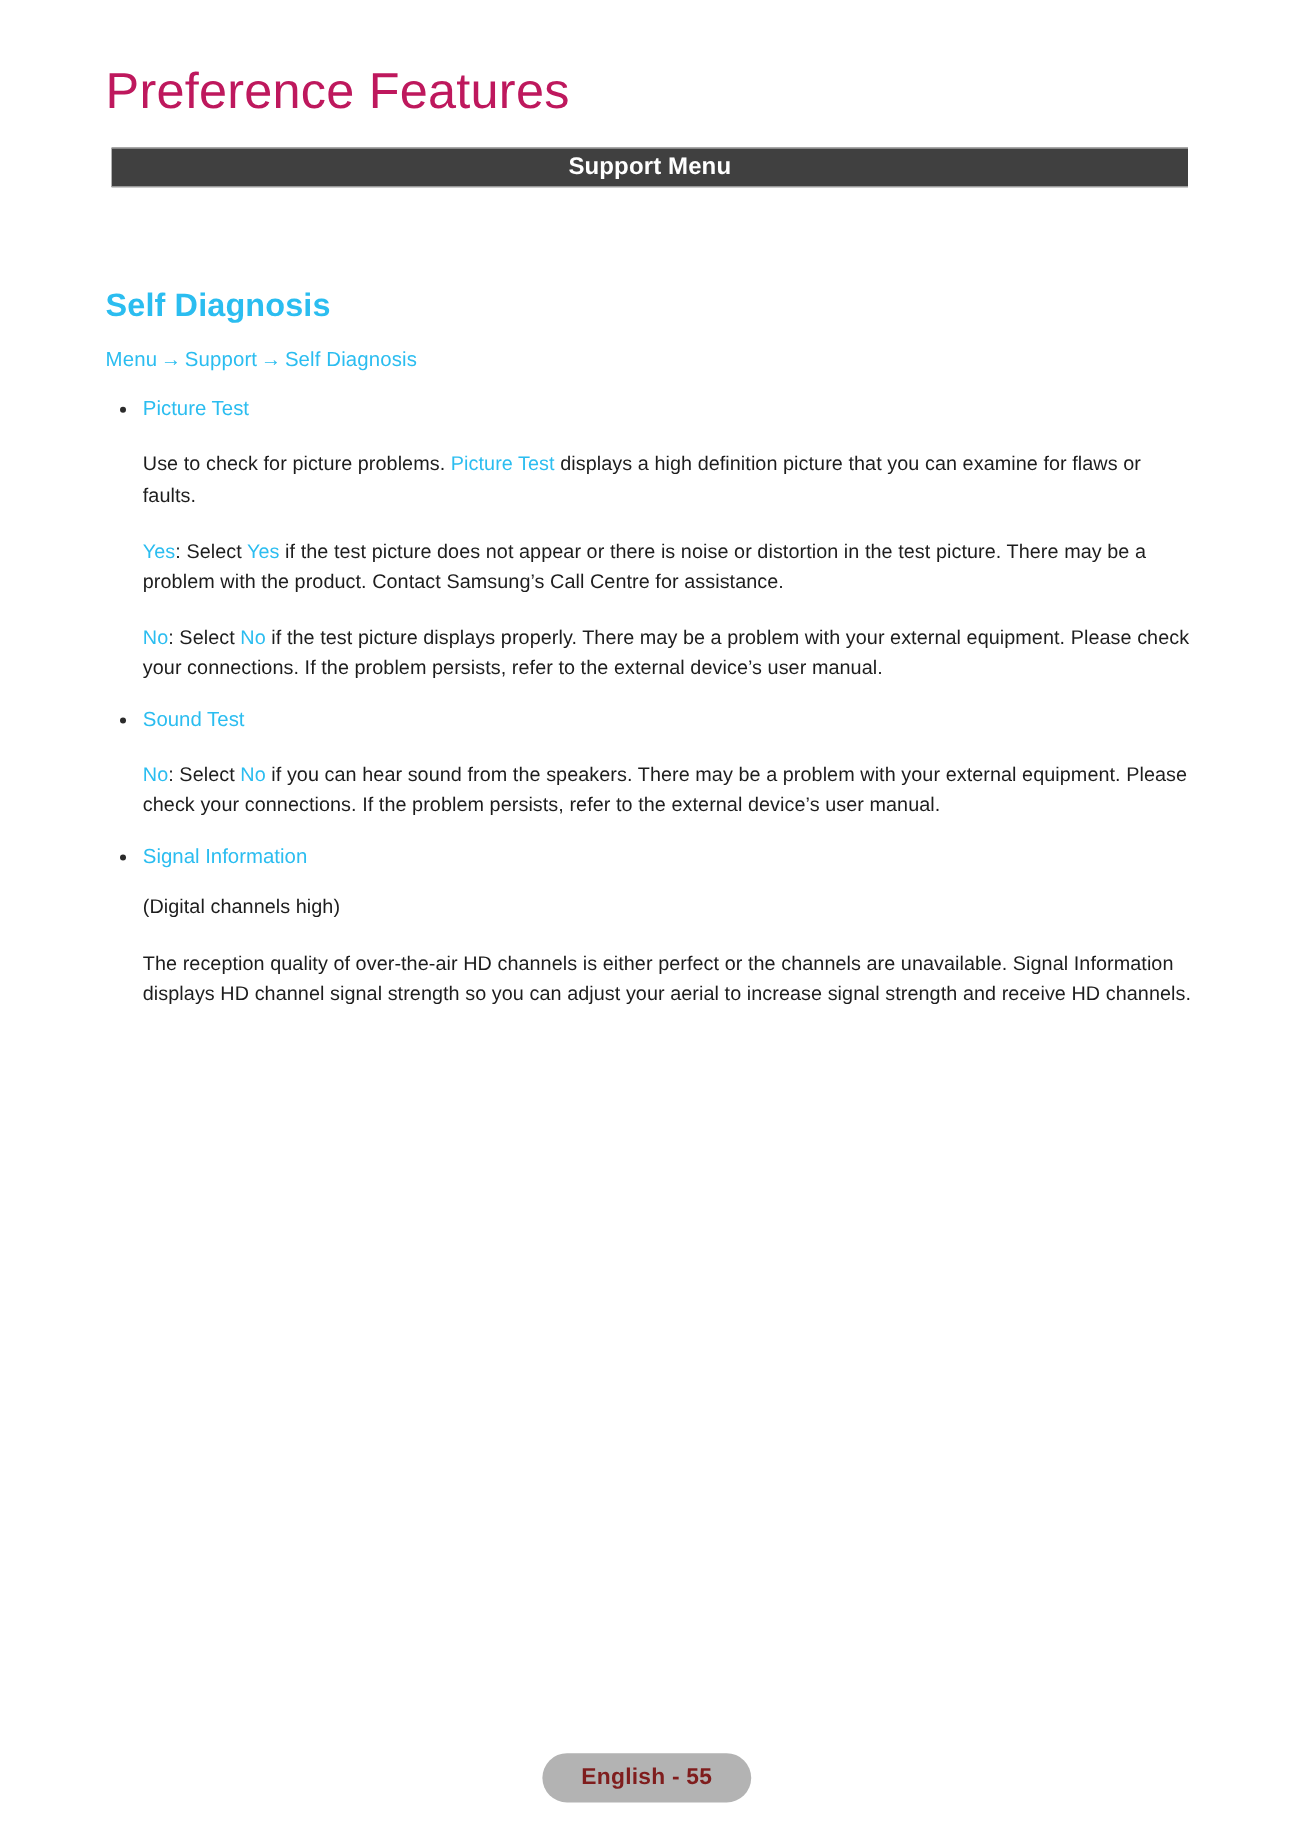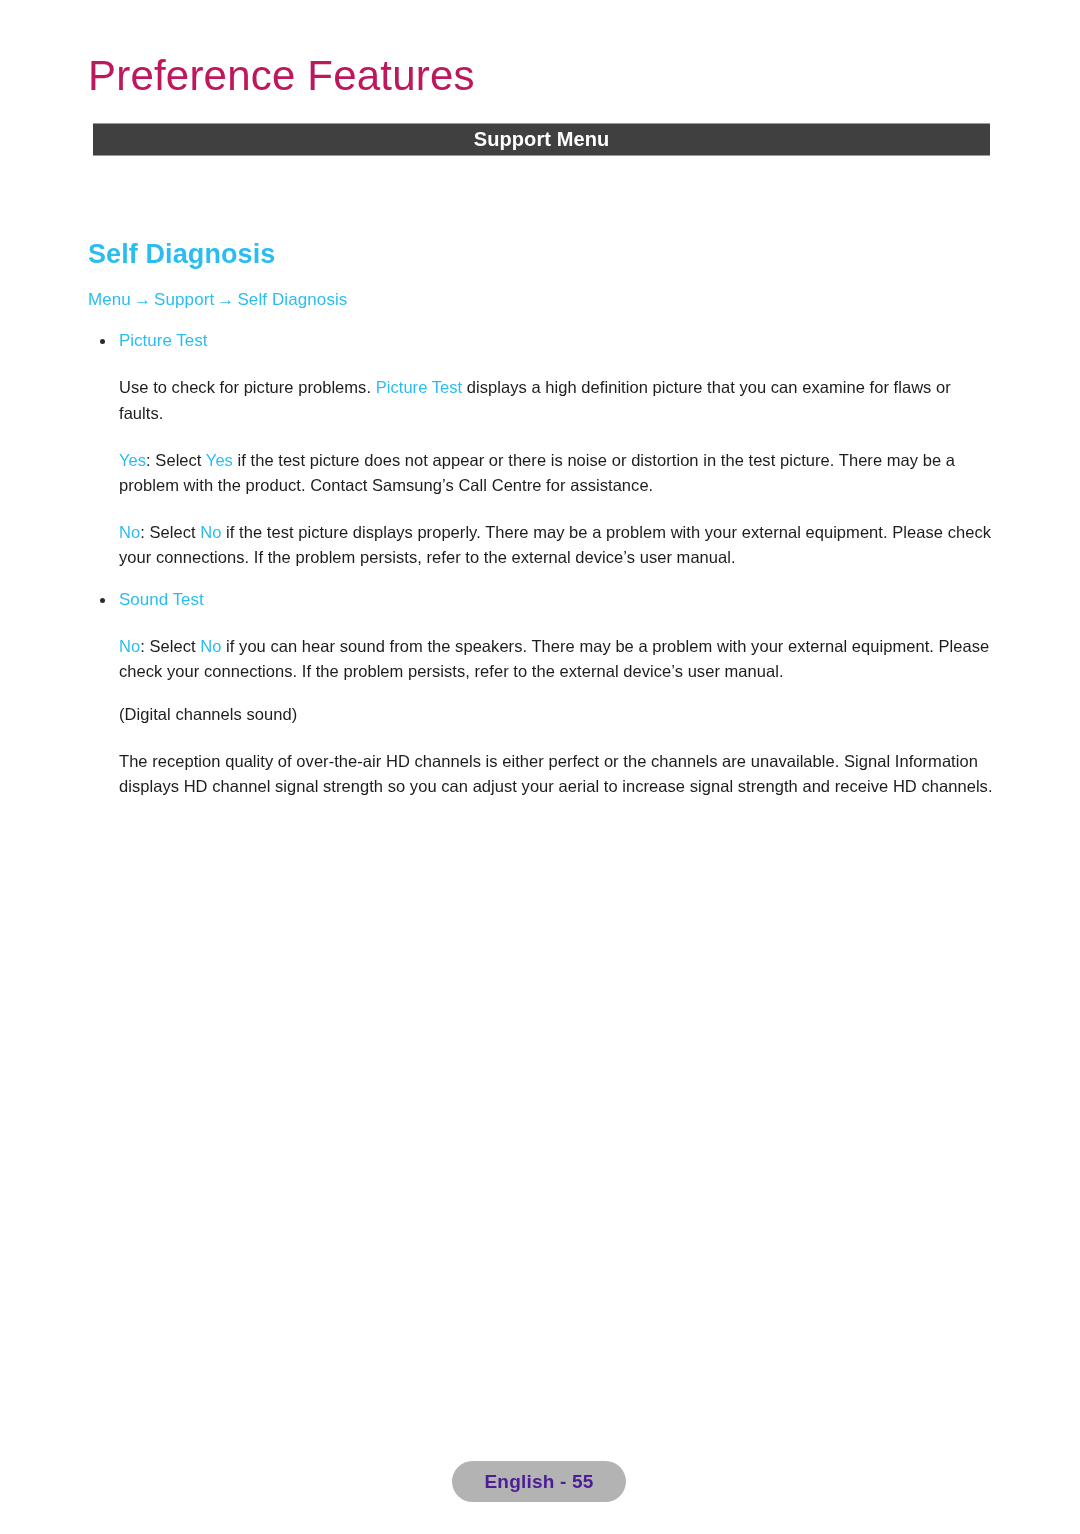--- a/index.html
+++ b/index.html
@@ -126,21 +126,21 @@
     height: 41px;
     background: #b3b3b3;
     border-radius: 21px;
     display: flex;
     align-items: center;
     justify-content: center;
   }
   .footer-pill-label {
     font-size: 19px;
     font-weight: bold;
-    color: #4c1d95;
+    color: #7f1d1d;
     letter-spacing: 0.2px;
   }
 </style>
 </head>
 <body>
 
 <div class="page-title">Preference Features</div>
 
 <div class="section-band">
   <span class="section-band-label">Support Menu</span>
@@ -167,22 +167,26 @@
 
   <div class="bullet-item">
     <span class="dot"></span>
     <span>Sound Test</span>
   </div>
 
 
 
   <p class="body"><span class="hl">No</span><span>: Select </span><span class="hl">No</span><span> if you can hear sound from the speakers. There may be a problem with your external equipment. Please check your connections. If the problem persists, refer to the external device’s user manual.</span></p>
 
+  <div class="bullet-item">
+    <span class="dot"></span>
+    <span>Signal Information</span>
+  </div>
 
-  <p class="body tight">(Digital channels sound)</p>
+  <p class="body tight">(Digital channels high)</p>
 
   <p class="body">The reception quality of over-the-air HD channels is either perfect or the channels are unavailable. Signal Information displays HD channel signal strength so you can adjust your aerial to increase signal strength and receive HD channels.</p>
 
 </div>
 
 <div class="footer-pill">
   <span class="footer-pill-label">English - 55</span>
 </div>
 
 </body></html>

